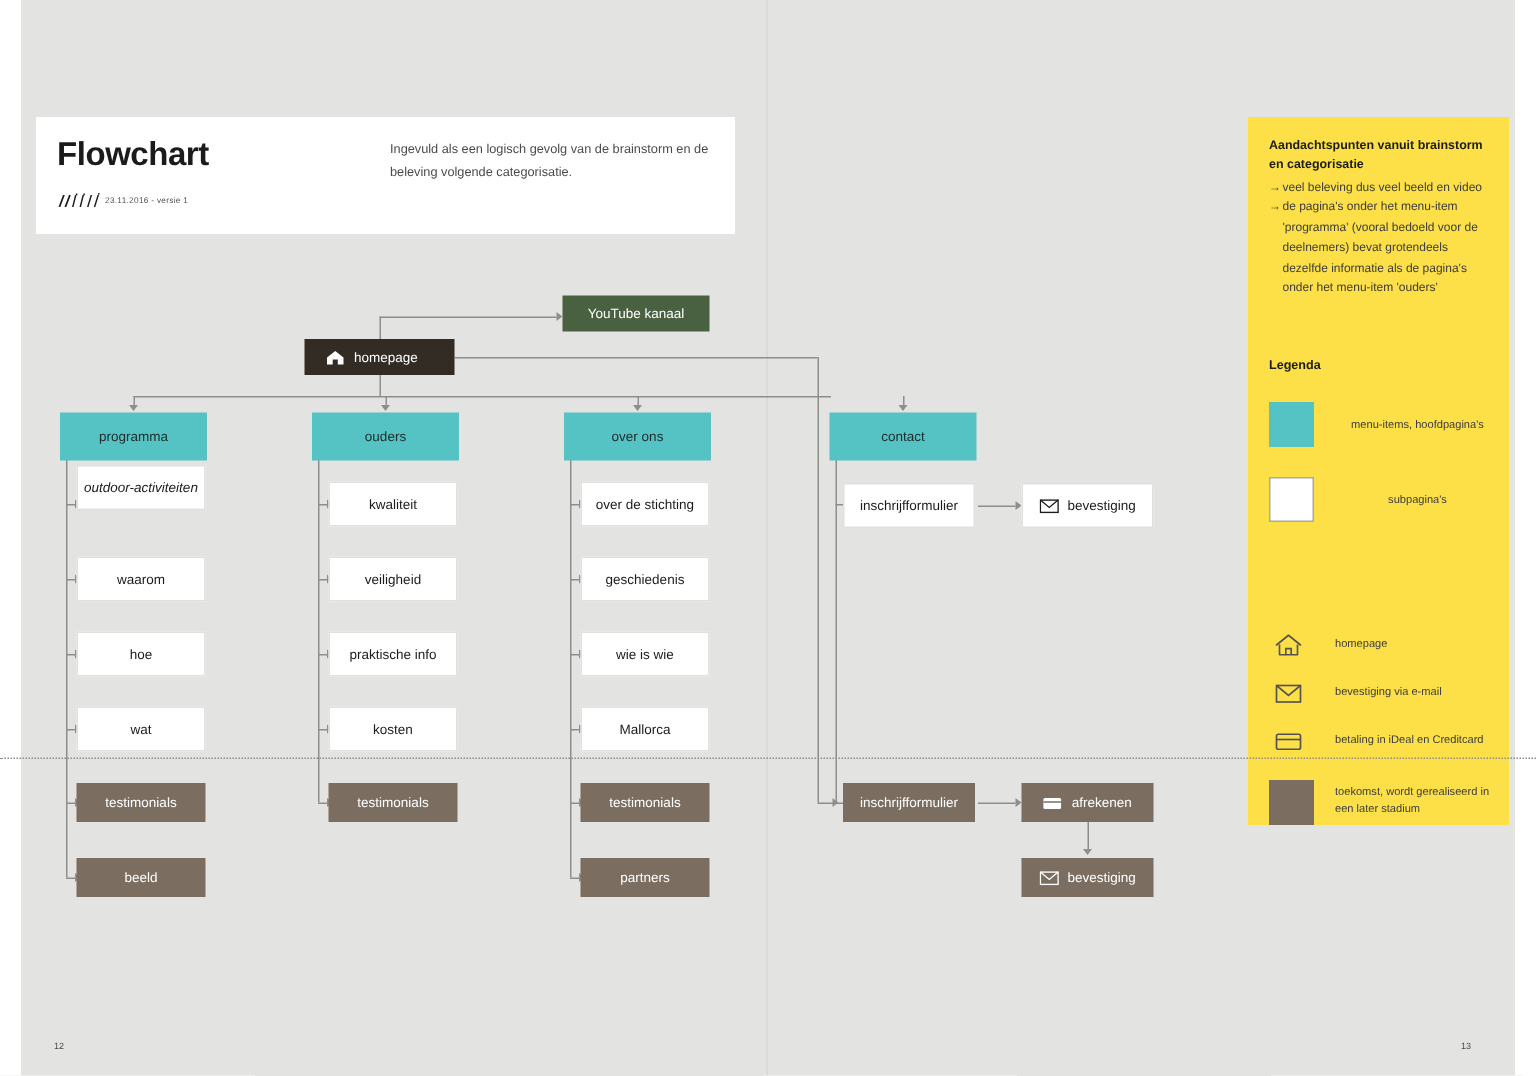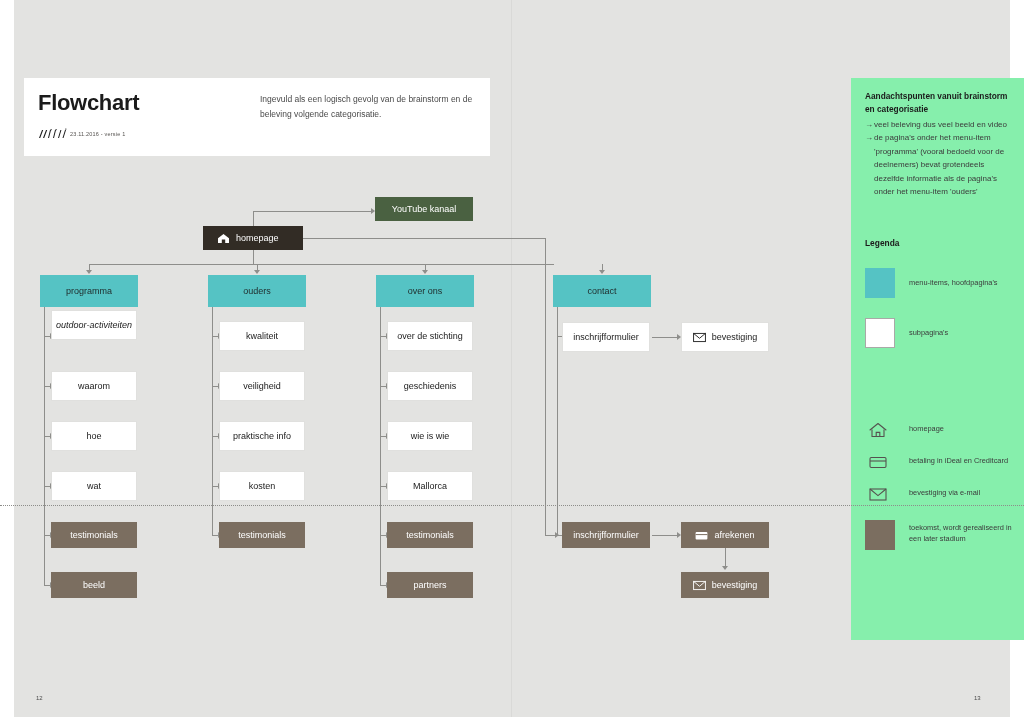--- a/index.html
+++ b/index.html
@@ -14,30 +14,30 @@
   .gutter{position:absolute;left:511px;top:0;width:1px;height:717px;background:#d9d9d7;}
 
   
   .title-card{position:absolute;left:24px;top:78px;width:466px;height:78px;background:#fff;}
   .title-main{position:absolute;left:14px;top:12px;font-size:22px;font-weight:bold;letter-spacing:-0.3px;color:#1b1b1b;}
   .title-desc{position:absolute;left:236px;top:14px;width:220px;font-size:8.5px;line-height:15px;color:#4a4a4a;}
   .sig{position:absolute;left:14px;top:50px;width:45px;height:12px;}
   .meta-date{position:absolute;left:46px;top:53px;font-size:5.5px;color:#55524f;letter-spacing:.2px;}
 
   
-  .sidebar{position:absolute;left:851px;top:78px;width:174px;height:562px;background:#86efac;}
+  .sidebar{position:absolute;left:832px;top:78px;width:174px;height:472px;background:#fde047;}
   .sb-inner{position:absolute;left:14px;top:12px;width:146px;}
   .sb-title{font-size:8.3px;font-weight:bold;line-height:13px;color:#1b1b1b;}
   .sb-bullets{margin-top:2px;}
   .sb-bullet{display:flex;font-size:8px;line-height:13.4px;color:#3b3b3b;}
   .sb-arrow{width:9px;flex:none;}
   .sb-btext{flex:1;}
   .legend-title{position:absolute;left:14px;top:160px;font-size:8.4px;font-weight:bold;color:#1b1b1b;}
   .legend-swatches{position:absolute;left:14px;top:190px;width:150px;}
-  .lg-row{position:relative;height:50px;}
+  .lg-row{position:relative;height:50px;text-align:center;}
   .lg-sw{position:absolute;left:0;top:0;width:30px;height:30px;}
   .lg-sw.teal{background:#55c3c4;}
   .lg-sw.white{background:#fff;border:1px solid #a9a9a7;width:28px;height:28px;}
   .lg-sw.green{background:#4a6141;}
   .lg-lbl{position:absolute;left:44px;top:9px;font-size:7.4px;line-height:11px;color:#3b3b3b;width:110px;}
   .legend-icons{position:absolute;left:14px;top:342px;width:150px;}
   .li-row{position:relative;height:32px;}
   .li-ic{position:absolute;left:2px;top:0;width:22px;height:20px;}
   .li-lbl{position:absolute;left:44px;top:4px;font-size:7.4px;color:#3b3b3b;}
   .legend-future{position:absolute;left:14px;top:442px;width:150px;}
@@ -122,31 +122,31 @@
       <div class="li-row">
         <svg class="li-ic" viewBox="0 0 22 20">
           <path d="M3 10 L11 3.5 L19 10" fill="none" stroke="#55524f" stroke-width="1.1" stroke-linecap="round" stroke-linejoin="round"></path>
           <path d="M5 9.6 V16.5 H17 V9.6" fill="none" stroke="#55524f" stroke-width="1.1" stroke-linejoin="round"></path>
           <path d="M9.2 16.5 V12.4 h3.6 v4.1" fill="none" stroke="#55524f" stroke-width="1.1"></path>
         </svg>
         <div class="li-lbl">homepage</div>
       </div>
       <div class="li-row">
         <svg class="li-ic" viewBox="0 0 22 20">
+          <rect x="3" y="5" width="16" height="11" fill="none" stroke="#55524f" stroke-width="1.1"></rect>
+          <path d="M3 5 L11 11.6 L19 5" fill="none" stroke="#55524f" stroke-width="1.1"></path>
+        </svg>
+        <div class="li-lbl">bevestiging via e-mail</div>
+      </div>
+      <div class="li-row">
+        <svg class="li-ic" viewBox="0 0 22 20">
           <rect x="3" y="5.5" width="16" height="10" rx="1.2" fill="none" stroke="#55524f" stroke-width="1.1"></rect>
           <path d="M3 9 H19" fill="none" stroke="#55524f" stroke-width="1.1"></path>
         </svg>
         <div class="li-lbl">betaling in iDeal en Creditcard</div>
-      </div>
-      <div class="li-row">
-        <svg class="li-ic" viewBox="0 0 22 20">
-          <rect x="3" y="5" width="16" height="11" fill="none" stroke="#55524f" stroke-width="1.1"></rect>
-          <path d="M3 5 L11 11.6 L19 5" fill="none" stroke="#55524f" stroke-width="1.1"></path>
-        </svg>
-        <div class="li-lbl">bevestiging via e-mail</div>
       </div>
     </div>
 
     <div class="legend-future">
       <div class="lf-sw"></div>
       <div class="lf-lbl">toekomst, wordt gerealiseerd in een later stadium</div>
     </div>
   </div>
 
   <div class="dotted"></div>

